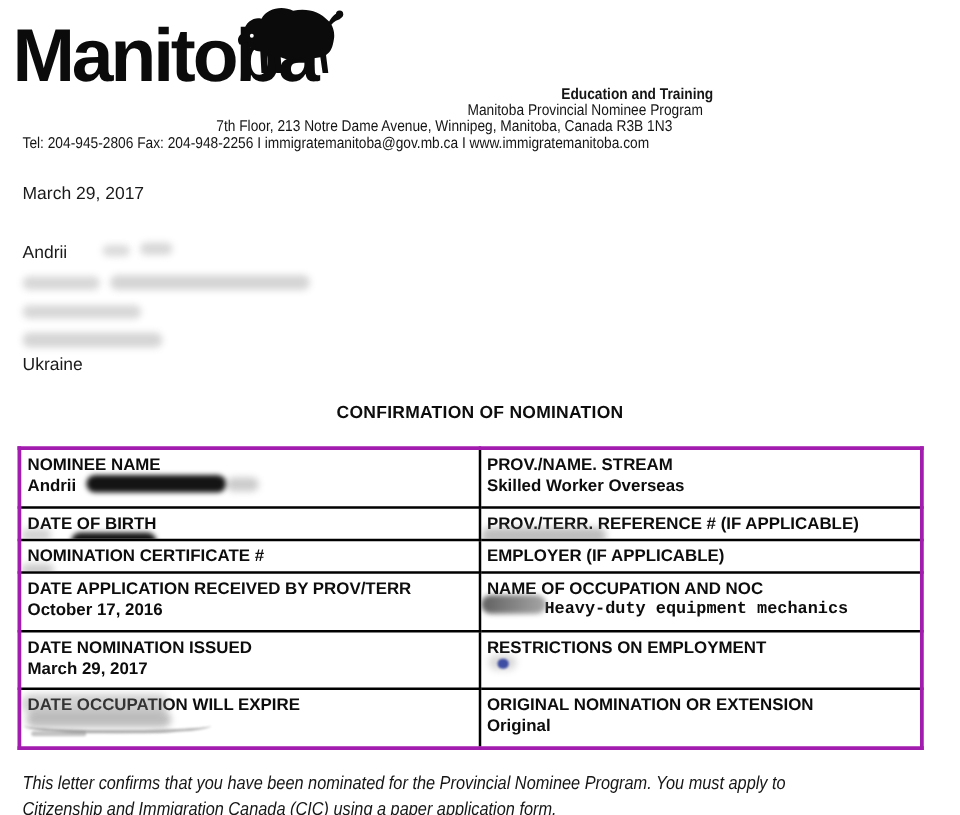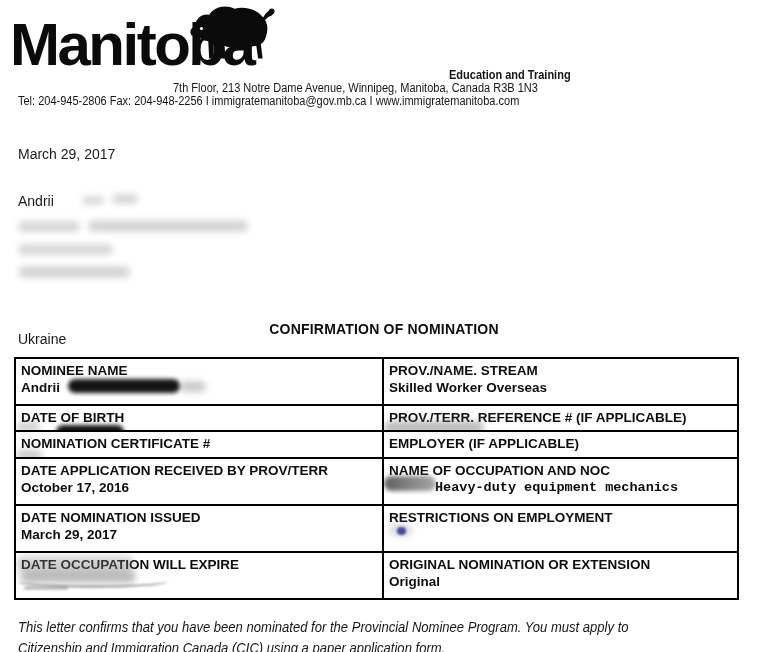--- a/index.html
+++ b/index.html
@@ -29,21 +29,21 @@
   }
   
   .sm{position:absolute;border-radius:8px;}
   .sm-dark{background:#141414;filter:blur(2px);}
   .sm-grey{background:#7e7e7e;filter:blur(3px);}
   
   table.nom{
     position:absolute;left:14px;top:357px;
     width:725px;height:243px;
     border-collapse:collapse;table-layout:fixed;
-    border:1px solid #a21caf;
+    border:3px solid #a21caf;
   }
   table.nom td{
     border:2px solid #000;vertical-align:top;position:relative;
     padding:3px 5px 0 5px;
     font-size:13.5px;font-weight:bold;line-height:17px;color:#0d0d0d;
     overflow:hidden;
   }
   td .cl{white-space:nowrap;}
   td .cv{white-space:nowrap;}
   
@@ -77,36 +77,37 @@
 
     <path d="M84,15 C87,9 91,5 95,6 C97,7 96,11 93,12 C90,13 87,15 85,19 Z"></path>
     <circle cx="94" cy="7" r="3.2"></circle>
   </g>
 
   <circle cx="16.5" cy="26" r="1.7" fill="#ffffff"></circle>
 </svg>
 
 <div class="abs hblock">
   <span class="ln"><span class="cond bold">Education and Training</span></span>
+  <span class="ln"><span class="cond">Manitoba Provincial Nominee Program</span></span>
   <span class="ln"><span class="cond">7th Floor, 213 Notre Dame Avenue, Winnipeg, Manitoba, Canada  R3B 1N3</span></span>
   <span class="ln"><span class="cond">Tel: 204-945-2806  Fax: 204-948-2256 I immigratemanitoba@gov.mb.ca I www.immigratemanitoba.com</span></span>
 </div>
 
 <div class="abs bodytext" style="left:18px;top:146px;">March 29, 2017</div>
 
 <div class="abs bodytext" style="left:18px;top:193px;">Andrii</div>
 
 <div class="sm sm-grey" style="left:82px;top:196px;width:22px;height:9px;opacity:.28;"></div>
 <div class="sm sm-grey" style="left:112px;top:194px;width:26px;height:10px;opacity:.30;"></div>
 <div class="sm sm-grey" style="left:18px;top:221px;width:62px;height:11px;opacity:.30;"></div>
 <div class="sm sm-grey" style="left:88px;top:220px;width:160px;height:12px;opacity:.32;"></div>
 <div class="sm sm-grey" style="left:18px;top:244px;width:95px;height:11px;opacity:.30;"></div>
 <div class="sm sm-grey" style="left:18px;top:266px;width:112px;height:12px;opacity:.32;"></div>
 
-<div class="abs bodytext" style="left:18px;top:283px;margin-top:48px;">Ukraine</div>
+<div class="abs bodytext" style="left:18px;top:283px;">Ukraine</div>
 
 <div class="abs title">CONFIRMATION OF NOMINATION</div>
 
 <table class="nom">
   <colgroup>
       <col style="width:368px">
       <col>
     </colgroup>
   <tbody>
       <tr>

